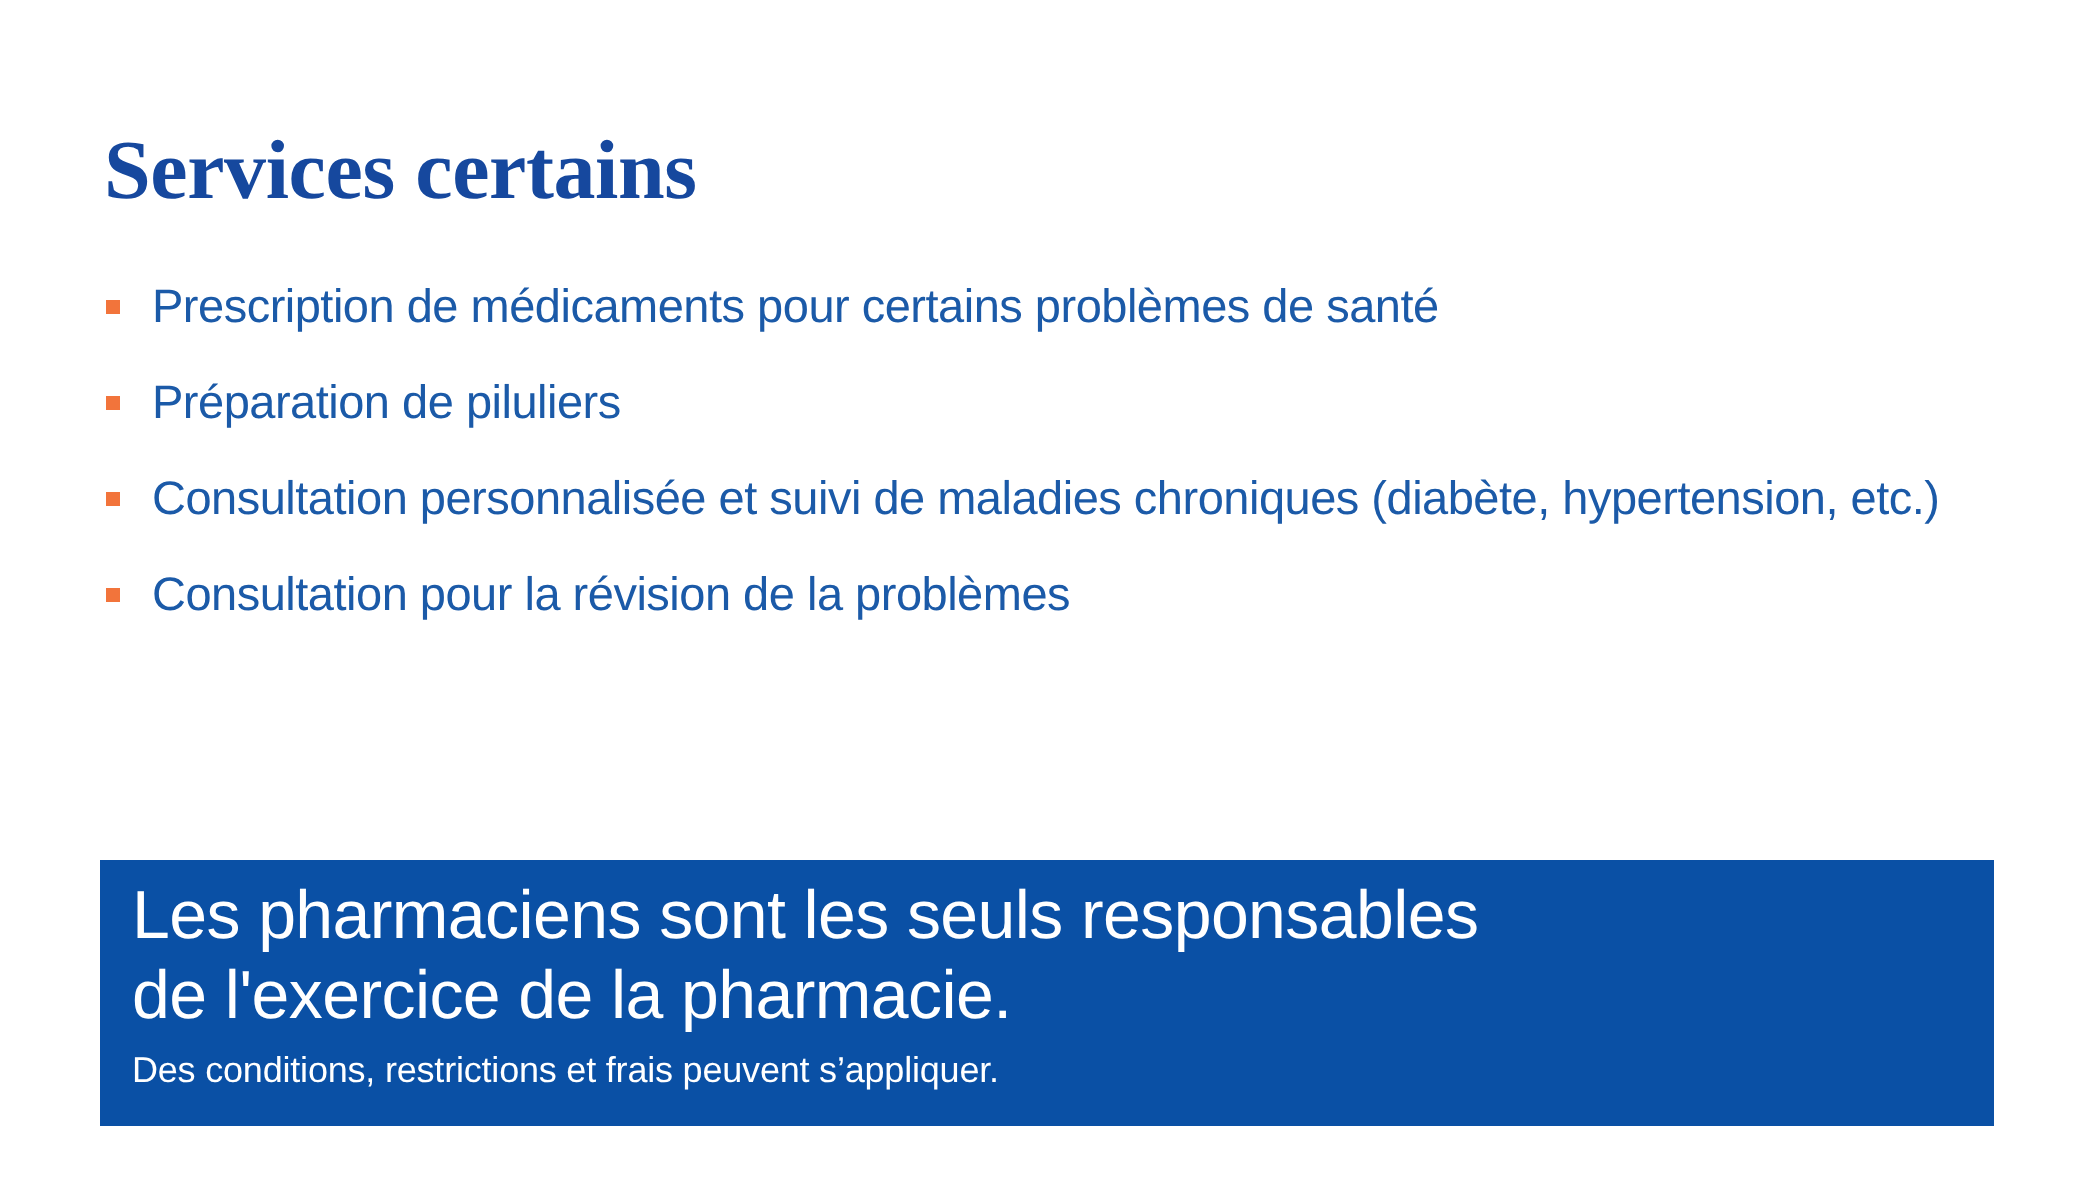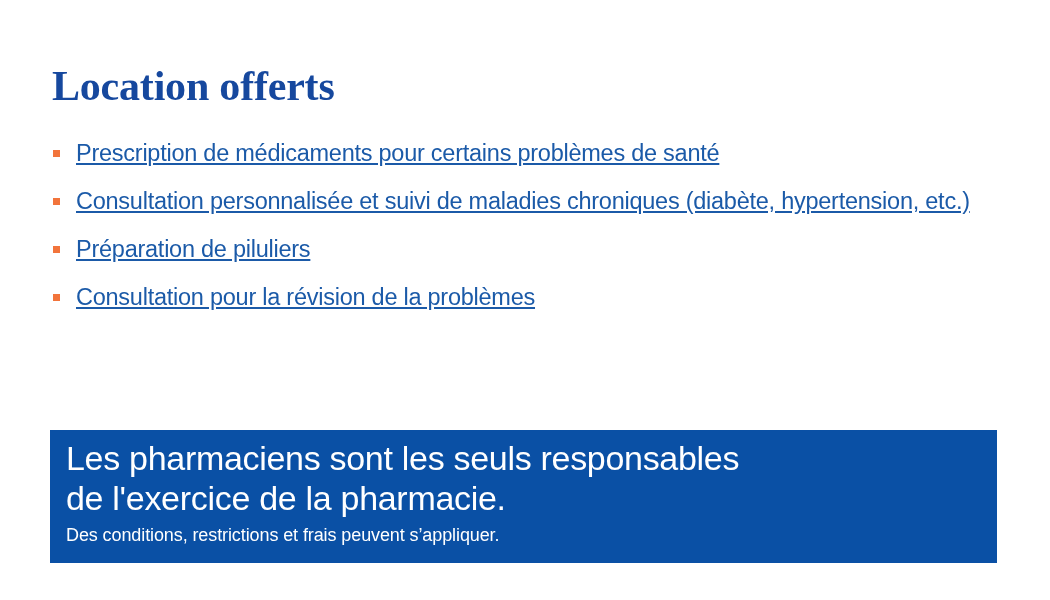--- a/index.html
+++ b/index.html
@@ -59,21 +59,20 @@
   #bullet-list li .bullet-marker {
     position: absolute;
     left: 1px;
     top: 10px;
     width: 7px;
     height: 7px;
     background: #F2743B;
   }
   #bullet-list li .bullet-text {
     display: inline-block;
-    text-decoration: underline;
   }
 
   
   #notice-banner {
     position: absolute;
     left: 50px;
     top: 430px;
     width: 947px;
     height: 133px;
     background: #0A50A5;
@@ -100,34 +99,34 @@
     line-height: 21px;
     letter-spacing: -0.1px;
     white-space: nowrap;
   }
 </style>
 </head>
 <body>
 
 <div id="slide">
 
-  <div id="slide-title">Location offerts</div>
+  <div id="slide-title">Services certains</div>
 
   <ul id="bullet-list">
     <li>
       <span class="bullet-marker"></span>
       <span class="bullet-text">Prescription de médicaments pour certains problèmes de santé</span>
     </li>
     <li>
       <span class="bullet-marker"></span>
-      <span class="bullet-text">Consultation personnalisée et suivi de maladies chroniques (diabète, hypertension, etc.)</span>
+      <span class="bullet-text">Préparation de piluliers</span>
     </li>
     <li>
       <span class="bullet-marker"></span>
-      <span class="bullet-text">Préparation de piluliers</span>
+      <span class="bullet-text">Consultation personnalisée et suivi de maladies chroniques (diabète, hypertension, etc.)</span>
     </li>
     <li>
       <span class="bullet-marker"></span>
       <span class="bullet-text">Consultation pour la révision de la problèmes</span>
     </li>
   </ul>
 
   <div id="notice-banner">
     <div class="notice-main">
       <span class="notice-main-line">Les pharmaciens sont les seuls responsables</span>

